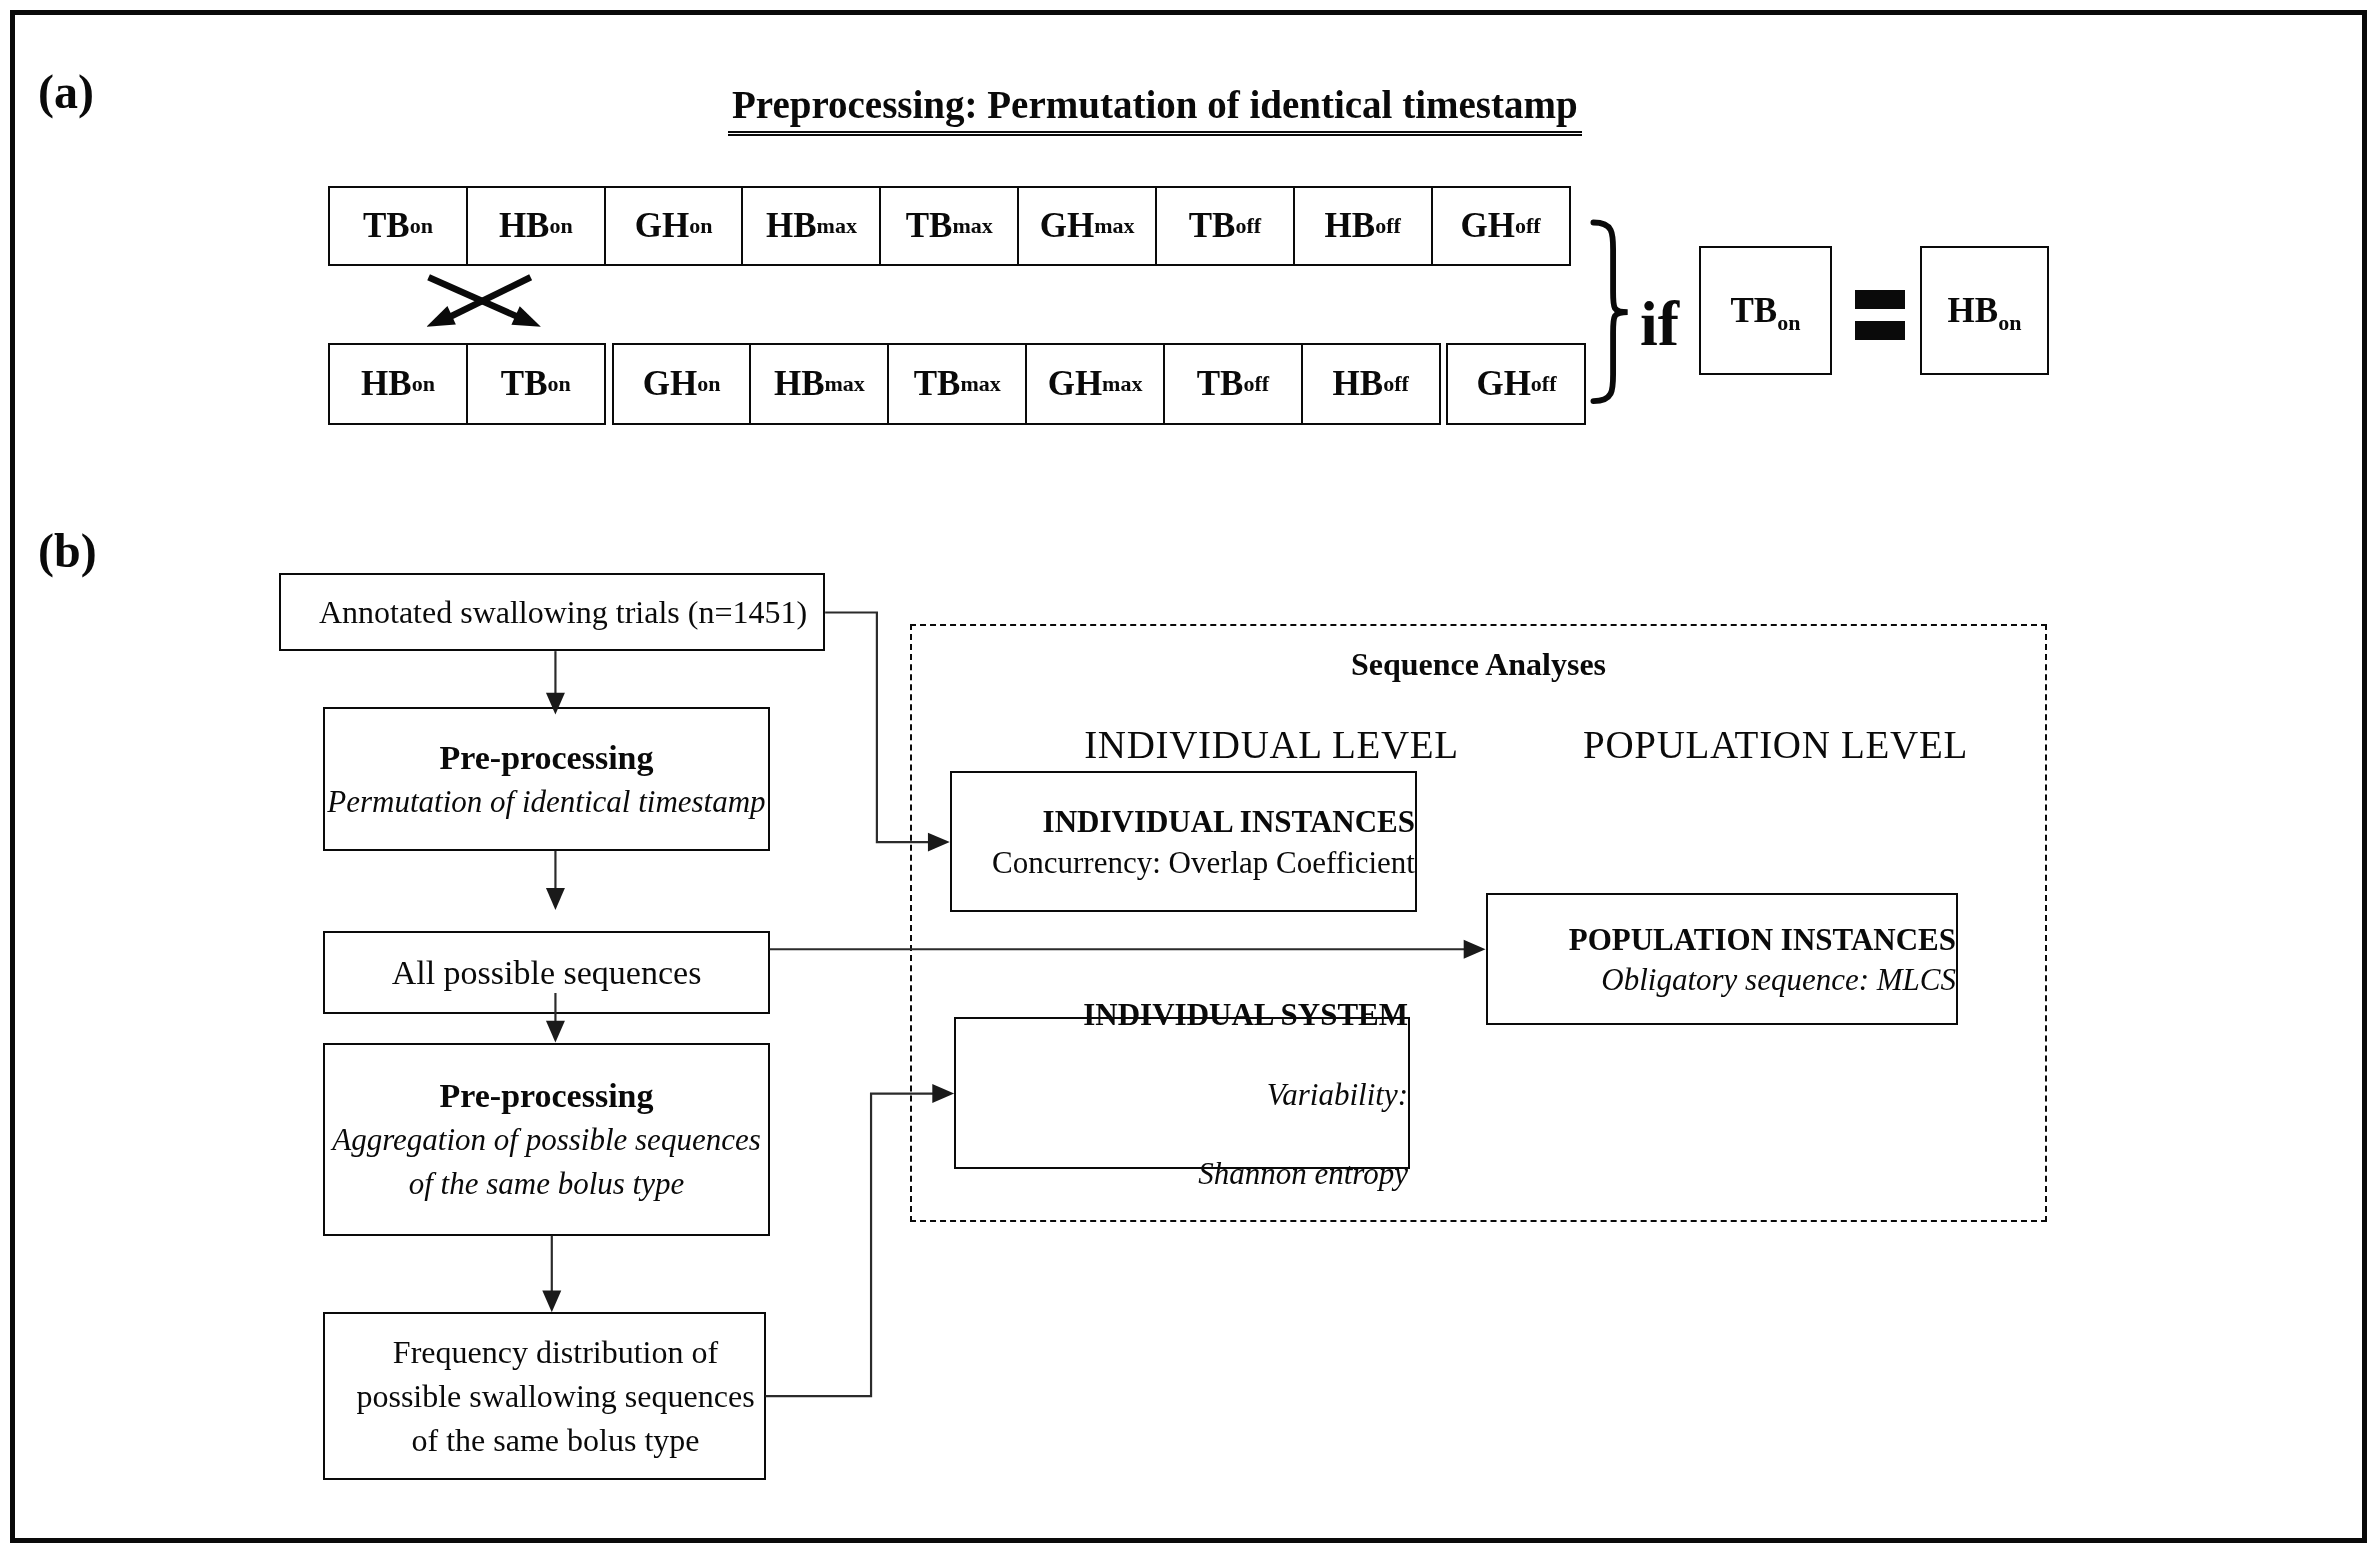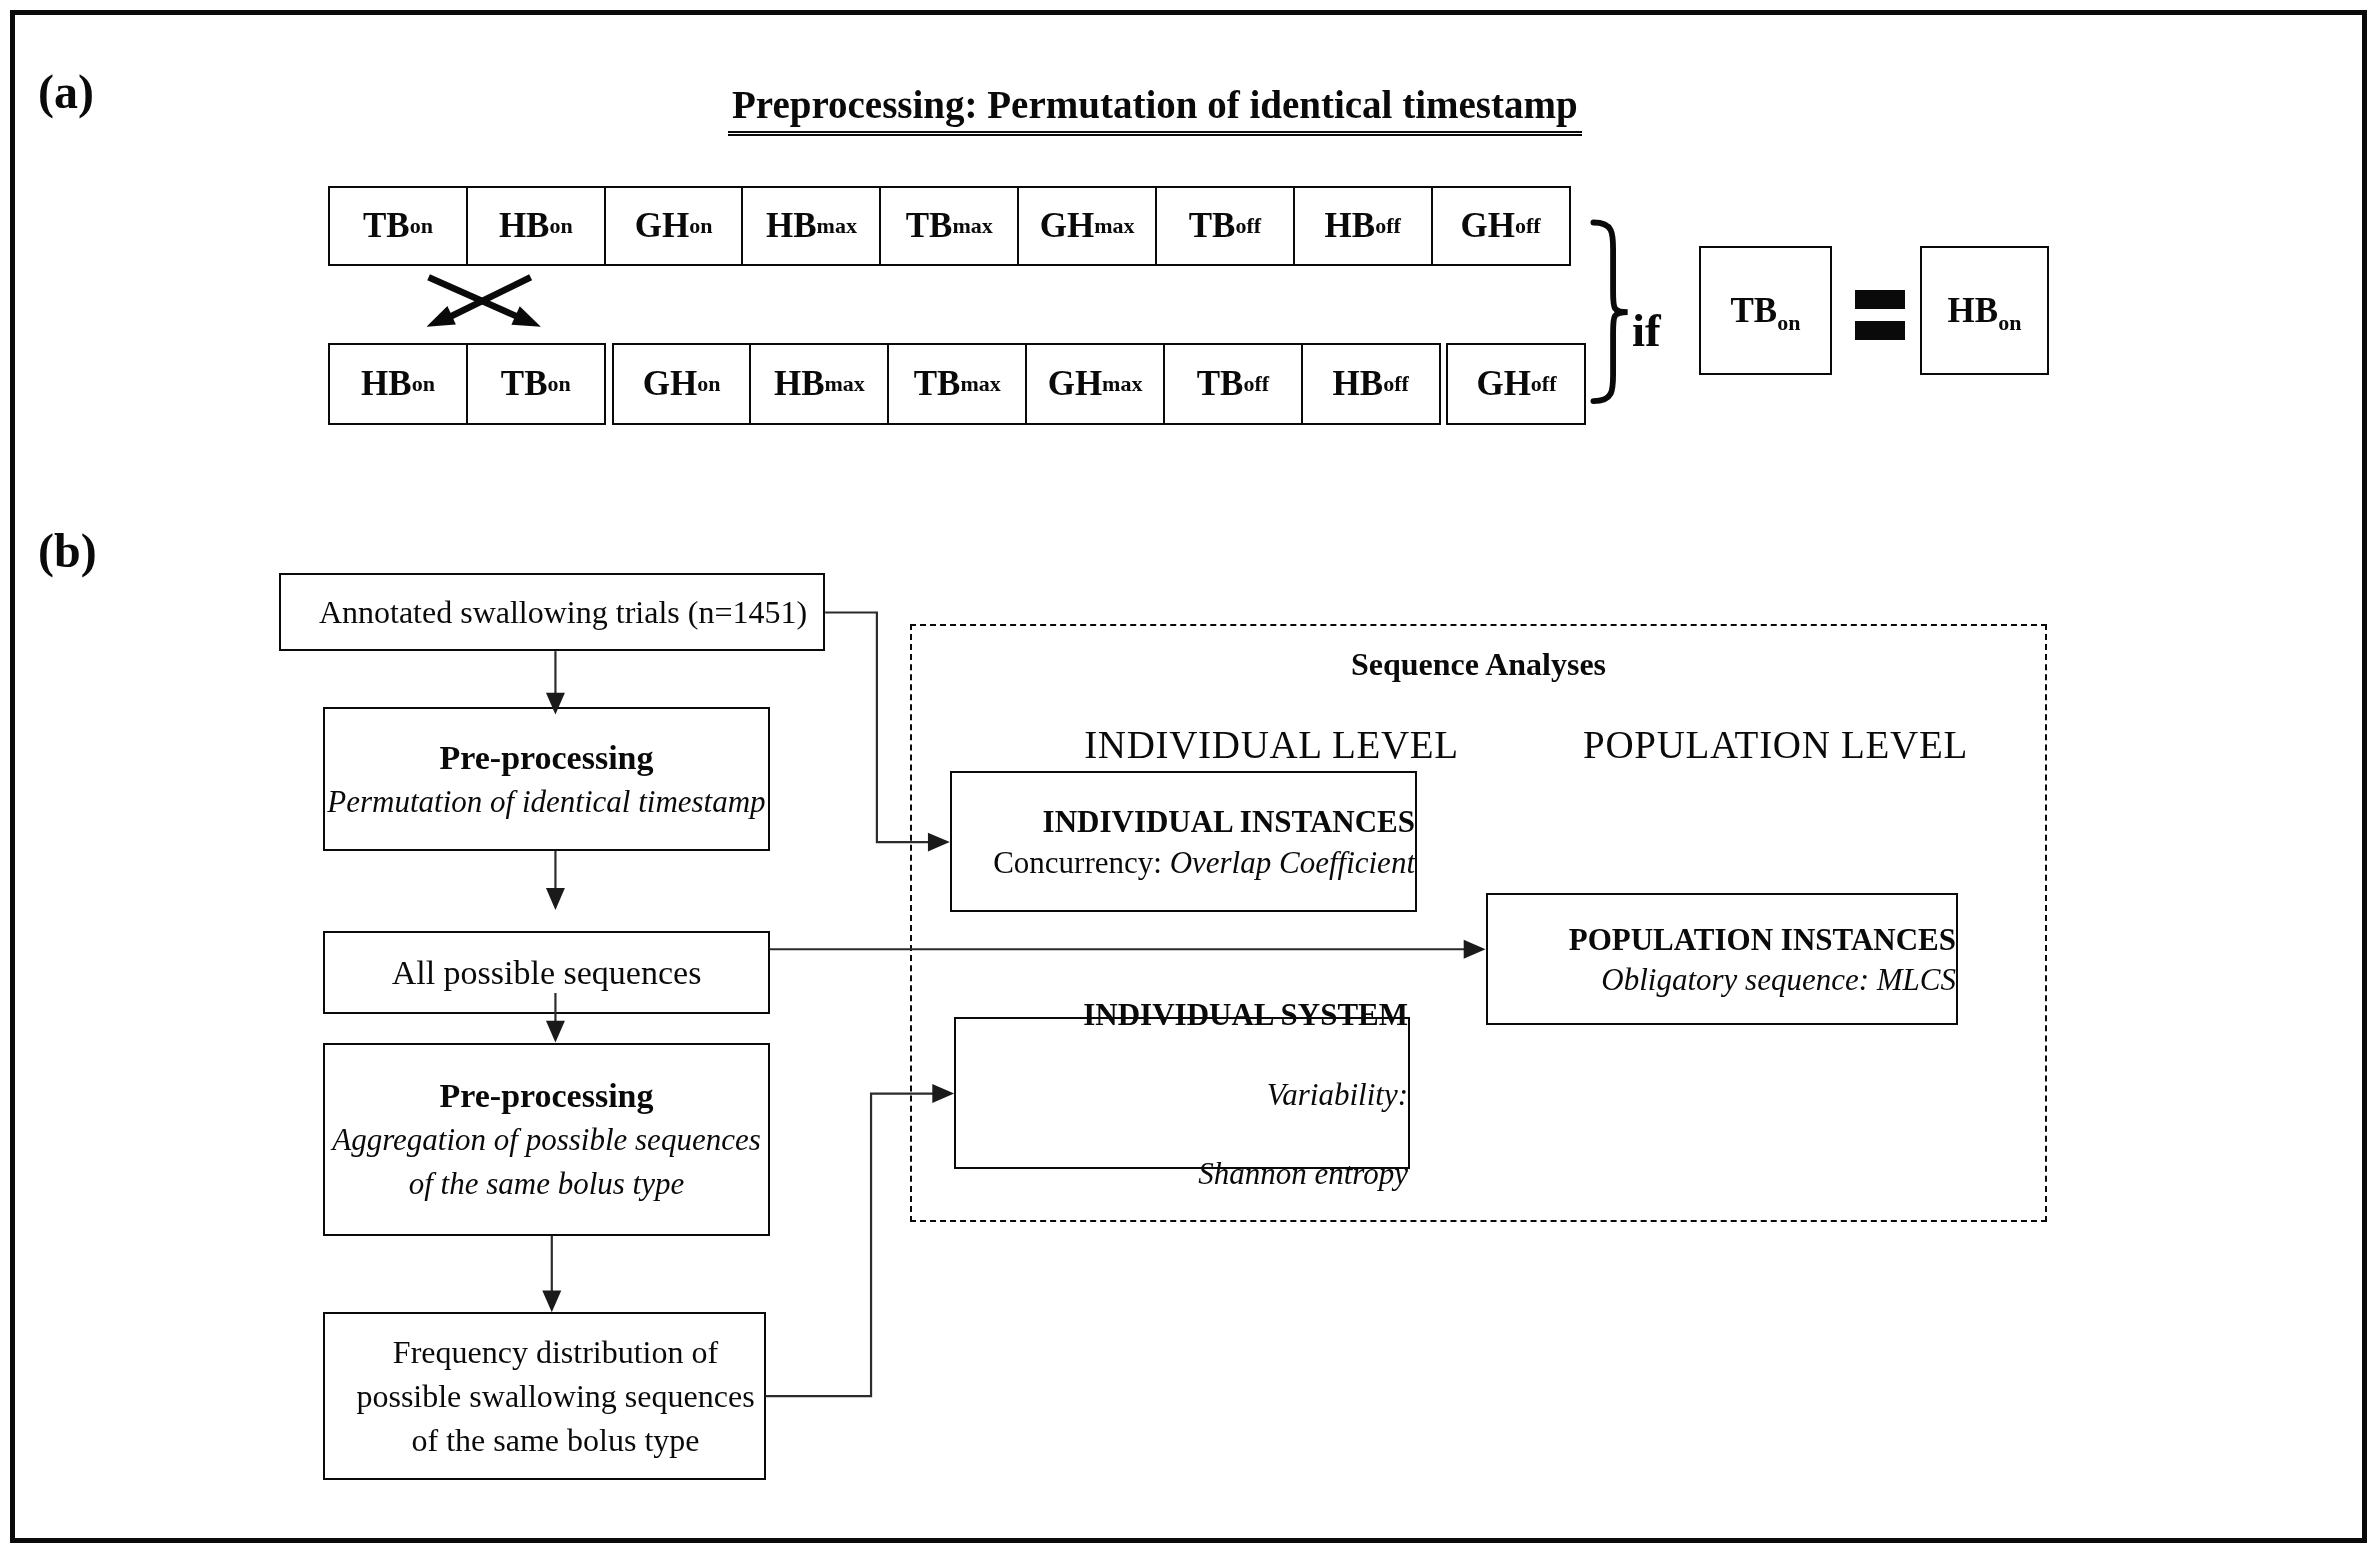--- a/index.html
+++ b/index.html
@@ -18,41 +18,41 @@
   }
   .cell + .cell{margin-left:-2.2px;}
   .cell.gap{margin-left:5.8px;}
   .cell sub{font-size:22px;line-height:0;}
   .cbox{
     position:absolute;box-sizing:border-box;border:2.9px solid #0a0a0a;background:#fff;
     display:flex;flex-direction:column;align-items:center;justify-content:center;text-align:center;
   }
   .cbox .big{font-weight:bold;font-size:35px;}
   .cbox .big sub{font-size:22px;line-height:0;}
-  .if-label{position:absolute;font-weight:bold;font-size:47px;margin-top:16px;}
+  .if-label{position:absolute;font-weight:bold;font-size:64px;text-align:center;}
   .eqbar{position:absolute;background:#0a0a0a;}
   .fbox{
     position:absolute;box-sizing:border-box;border:2.9px solid #0a0a0a;background:#fff;
     display:flex;flex-direction:column;align-items:center;justify-content:center;text-align:center;
   }
   .t-reg{font-size:32px;line-height:44px;margin-left:22px;}
   .t-reg46{font-size:34px;line-height:45px;}
   .t-bold{font-weight:bold;font-size:34px;line-height:45px;}
   .t-ital{font-style:italic;font-size:31px;line-height:44px;}
   .nowrap{white-space:nowrap;}
   .dashed-region{position:absolute;box-sizing:border-box;border:2.9px dashed #0a0a0a;background:transparent;}
   .seq-title{position:absolute;text-align:center;font-weight:bold;font-size:32px;}
   .level-head{position:absolute;text-align:center;font-weight:normal;font-size:39px;letter-spacing:0.7px;}
   .abox{
     position:absolute;box-sizing:border-box;border:2.9px solid #0a0a0a;background:#fff;
     display:flex;flex-direction:column;align-items:flex-end;justify-content:center;text-align:center;
   }
   .a-title{font-weight:bold;font-size:31px;line-height:41px;}
   .a-sub{font-size:31px;line-height:41px;}
-  .a-sub .it{font-style:italic;}
+  .a-sub .it{}
   .a-ital{font-style:italic;font-size:31px;line-height:39px;}
   svg.connectors{position:absolute;left:0;top:0;pointer-events:none;}
 </style>
 </head>
 <body>
 
 <div id="canvas">
   <div class="frame"></div>
 
   <div class="panel-label" style="left:38px;top:64px;">(a)</div>

